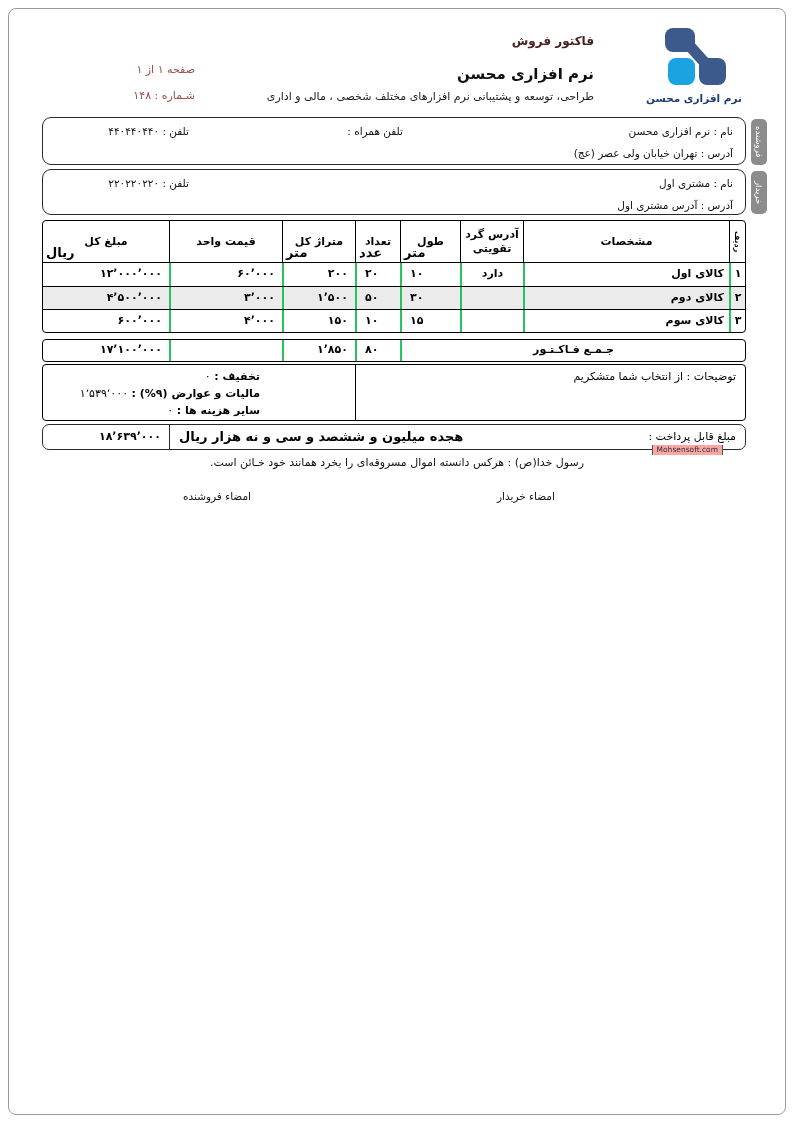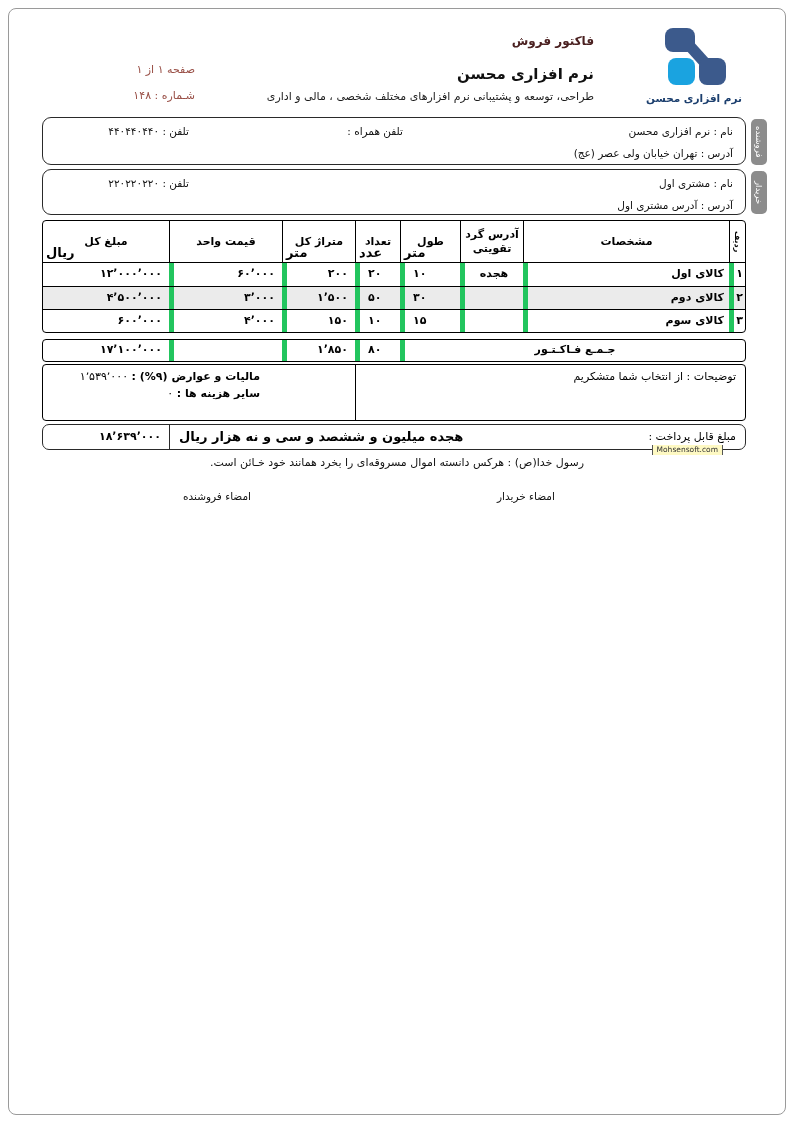--- a/index.html
+++ b/index.html
@@ -34,21 +34,21 @@
   
   .itable { position:absolute; left:42px; top:220px; width:704px; border:1px solid #000; border-radius:4px; overflow:hidden; background:#fff; }
   .thead { display:flex; height:42px; border-bottom:1px solid #000; font-weight:bold; font-size:11px; color:#000; }
   .hcell { position:relative; border-left:1px solid #000; display:flex; align-items:center; justify-content:center; text-align:center; line-height:1.2; }
   .hcell:last-child { border-left:none; }
   .unit { position:absolute; left:3px; bottom:1px; font-size:13px; font-weight:bold; }
   .vhead { writing-mode:vertical-rl; font-size:8px; letter-spacing:0; }
   .trow { display:flex; height:23px; line-height:22px; font-size:11px; font-weight:bold; color:#000; }
   .trow + .trow { border-top:1px solid #000; }
   .alt { background:#ebebeb; }
-  .tcell { border-left:5px solid #22c55e; overflow:hidden; white-space:nowrap; }
+  .tcell { border-left:2px solid #22c55e; overflow:hidden; white-space:nowrap; }
   .tcell:last-child { border-left:none; }
   .w-no{width:16px;} .w-spec{width:206px;} .w-rod{width:63px;} .w-len{width:60px;}
   .w-cnt{width:45px;} .w-met{width:73px;} .w-unit{width:113px;} .w-tot{flex:1;}
   .w-sum{width:345px;}
   .a-c { text-align:center; }
   .a-start { text-align:right; padding-right:5px; }
   .a-num { text-align:right; padding-left:0; padding-right:7px; }
   .a-left { text-align:left; padding-left:8px; }
 
   
@@ -62,21 +62,21 @@
   .adjust-cell { flex:1; padding:3px 95px 0 0; text-align:right; }
   .adj-line { height:17px; line-height:17px; white-space:nowrap; }
   .adj-lbl { font-weight:bold; }
 
   
   .payable-box { position:absolute; left:42px; top:424px; width:704px; height:26px; border:1px solid #2a2a2a; border-radius:7px;
                  display:flex; font-size:11px; line-height:24px; background:#fff; }
   .pay-main { flex:1; border-left:1px solid #2a2a2a; display:flex; justify-content:space-between; padding:0 9px; }
   .pay-words { font-weight:bold; font-size:13px; }
   .pay-amount { width:126px; text-align:right; padding-right:8px; font-weight:bold; }
-  .watermark { position:absolute; bottom:-6px; right:22px; background:#fef9c3; font-size:7.5px; line-height:10px; padding:0 4px;
+  .watermark { position:absolute; bottom:-6px; right:22px; background:#fca5a5; font-size:7.5px; line-height:10px; padding:0 4px;
                color:#333; border-left:1px solid #555; border-right:1px solid #555; direction:ltr; }
 
   .quote { position:absolute; top:456px; left:0; right:0; text-align:center; font-size:11px; color:#111; }
   .sign-buyer  { position:absolute; top:490px; left:497px; font-size:10.5px; color:#111; }
   .sign-seller { position:absolute; top:490px; left:183px; font-size:10.5px; color:#111; }
 </style>
 </head>
 <body>
 
 <div class="page">
@@ -149,21 +149,21 @@
       <div class="hcell w-unit">قیمت واحد</div>
       <div class="hcell w-tot">
         <span>مبلغ کل</span>
         <span class="unit">ریال</span>
       </div>
     </div>
 
     <div class="trow">
       <div class="tcell w-no a-c">۱</div>
       <div class="tcell w-spec a-start">کالای اول</div>
-      <div class="tcell w-rod a-c">هجده</div>
+      <div class="tcell w-rod a-c">دارد</div>
       <div class="tcell w-len a-left">۱۰</div>
       <div class="tcell w-cnt a-left">۲۰</div>
       <div class="tcell w-met a-num">۲۰۰</div>
       <div class="tcell w-unit a-num">۶۰٬۰۰۰</div>
       <div class="tcell w-tot a-num">۱۲٬۰۰۰٬۰۰۰</div>
     </div>
 
     <div class="trow alt">
       <div class="tcell w-no a-c">۲</div>
       <div class="tcell w-spec a-start">کالای دوم</div>
@@ -192,20 +192,24 @@
     <div class="tcell w-cnt a-left">۸۰</div>
     <div class="tcell w-met a-num">۱٬۸۵۰</div>
     <div class="tcell w-unit"></div>
     <div class="tcell w-tot a-num">۱۷٬۱۰۰٬۰۰۰</div>
   </div>
 
   <div class="totals-box">
     <div class="notes-cell">توضیحات :  از انتخاب شما متشکریم</div>
     <div class="adjust-cell">
       <div class="adj-line">
+        <span class="adj-lbl">تخفیف :</span>
+        <span>۰</span>
+      </div>
+      <div class="adj-line">
         <span class="adj-lbl">مالیات و عوارض (۹%) :</span>
         <span>۱٬۵۳۹٬۰۰۰</span>
       </div>
       <div class="adj-line">
         <span class="adj-lbl">سایر هزینه ها :</span>
         <span>۰</span>
       </div>
     </div>
   </div>
 

